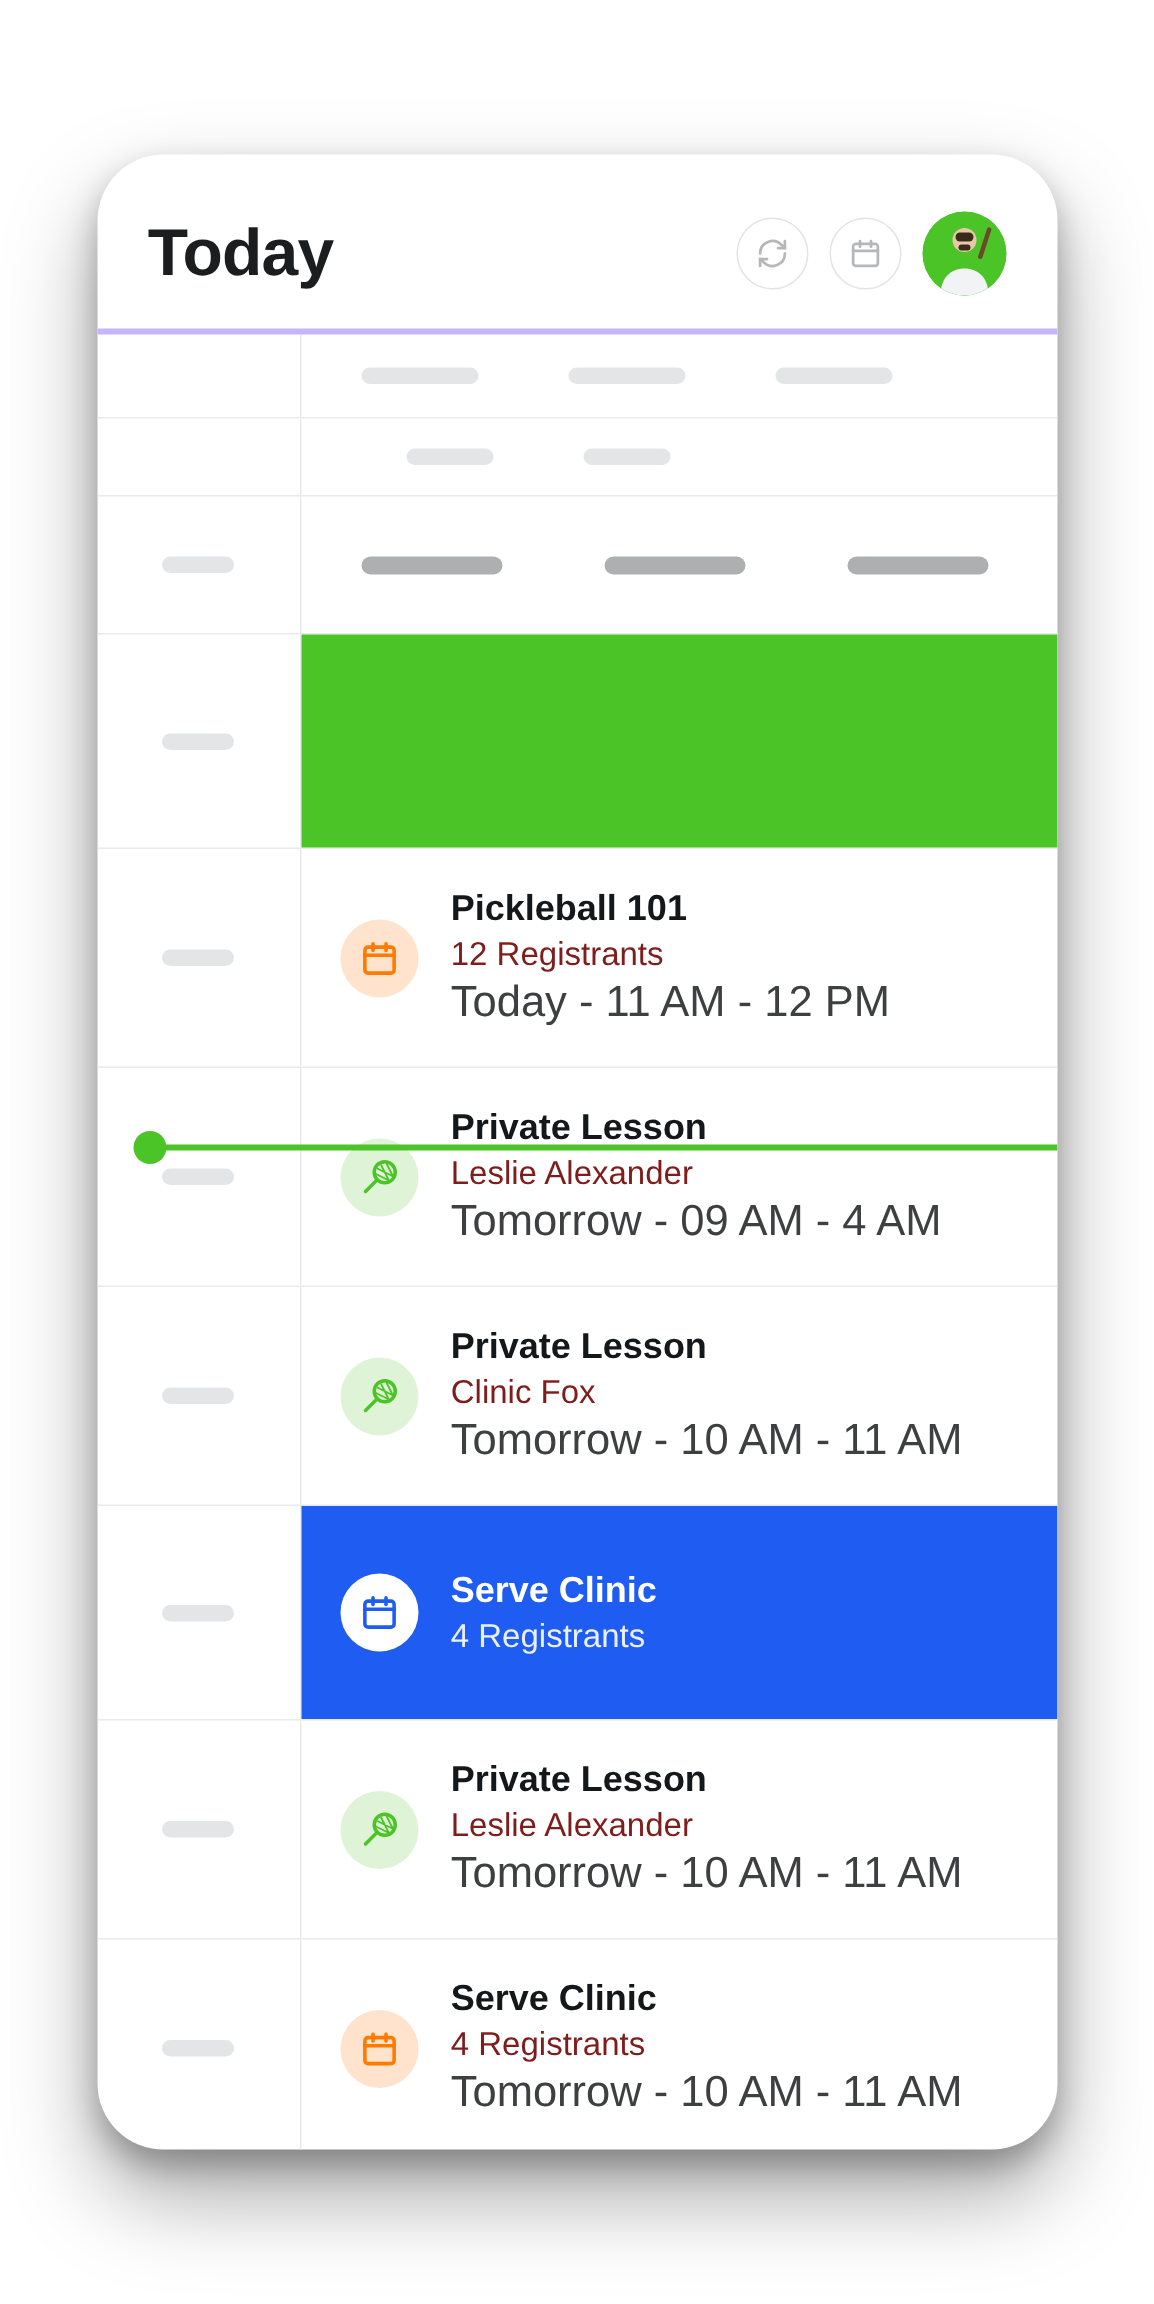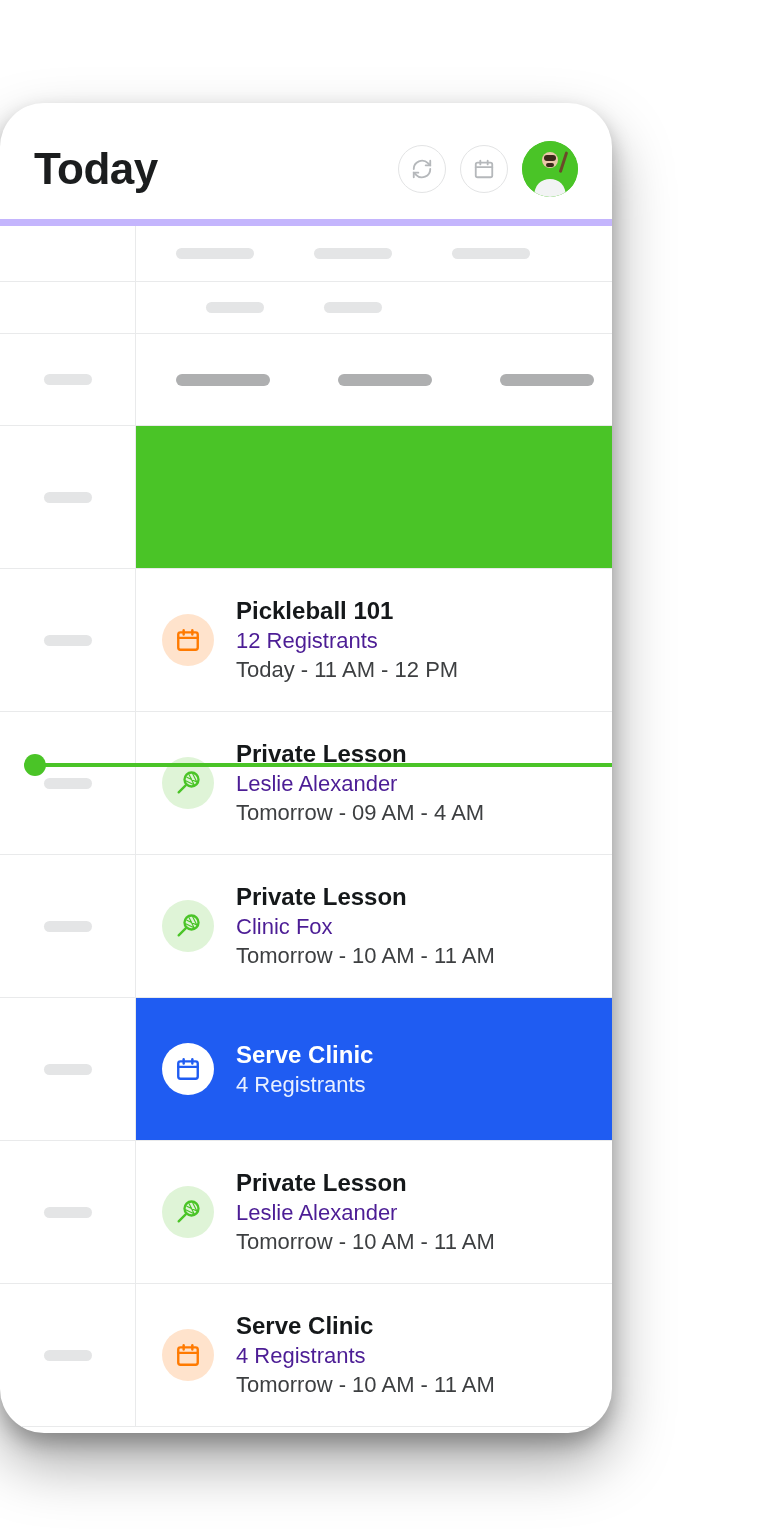--- a/index.html
+++ b/index.html
@@ -1,48 +1,48 @@
 <!DOCTYPE html>
 <html><head>
   <meta charset="utf-8">
   <style>
     * { margin:0; padding:0; box-sizing:border-box; }
     html,body{width:769px;height:1536px;background:transparent;font-family:-apple-system,BlinkMacSystemFont,"Segoe UI",Helvetica,Arial,sans-serif;}
-    .stage{width:612px;height:1536px;background:transparent;position:relative;display:flex;align-items:center;justify-content:center;}
+    .stage{width:769px;height:1536px;background:transparent;position:relative;display:flex;align-items:center;justify-content:center;}
     .phone{
       width:640px;height:1330px;background:#fff;border-radius:44px;
       box-shadow:0 30px 60px rgba(0,0,0,.35),0 10px 20px rgba(0,0,0,.25);
       position:relative;overflow:hidden;
     }
 
     
     .hdr{display:flex;align-items:center;justify-content:space-between;padding:38px 34px 22px 34px;}
     .title{font-size:44px;font-weight:800;color:#1b1d1e;letter-spacing:-.5px;}
     .hdr-right{display:flex;align-items:center;gap:14px;}
     .circle-btn{width:48px;height:48px;border-radius:50%;border:1.5px solid #e3e4e5;display:flex;align-items:center;justify-content:center;background:#fff;color:#b5b8bb;}
     .avatar{width:56px;height:56px;border-radius:50%;background:#4ac427;overflow:hidden;display:flex;align-items:center;justify-content:center;}
     .avatar svg{width:56px;height:56px;}
 
     
-    .grid{border-top:7px solid #c4b5fd;}
+    .grid{border-top:4px solid #c4b5fd;}
     .skel-row{display:flex;border-bottom:1px solid #e9eaeb;}
     .leftcol{width:136px;border-right:1px solid #e9eaeb;display:flex;align-items:center;justify-content:center;}
     .pill{background:#e4e5e6;height:11px;border-radius:6px;}
     .pill-dark{background:#aeafb0;height:12px;border-radius:6px;}
     .rightcol{flex:1;display:flex;align-items:center;gap:60px;padding-left:40px;padding-right:10px;}
 
     
     .ev-row{display:flex;border-bottom:1px solid #e9eaeb;min-height:143px;}
     .time-col{width:136px;border-right:1px solid #e9eaeb;display:flex;align-items:center;justify-content:center;}
     .ev-content{flex:1;display:flex;align-items:center;gap:22px;padding:26px 22px 26px 26px;}
     .ico-wrap{width:52px;height:52px;border-radius:50%;display:flex;align-items:center;justify-content:center;flex-shrink:0;}
     .ev-text{display:flex;flex-direction:column;gap:3px;}
     .ev-title{font-size:24px;font-weight:800;color:#15181a;}
-    .ev-sub{font-size:22px;color:#4c1d95;}
-    .ev-time{font-size:22px;color:#3d3f41;}
+    .ev-sub{font-size:22px;color:#7f1d1d;}
+    .ev-time{font-size:29px;color:#3d3f41;}
 
     .green-block{background:#4ac427;}
     .blue-sel .ev-content{background:#1f5cf2;}
     .blue-sel .ev-title{color:#fff;}
     .blue-sel .ev-sub,.blue-sel .ev-time{color:#e9f0ff;}
 
     
     .now-line{position:absolute;left:34px;right:0;height:4px;background:#4ac427;}
     .now-dot{position:absolute;width:22px;height:22px;border-radius:50%;background:#4ac427;left:24px;transform:translateY(-9px);}
   </style>

